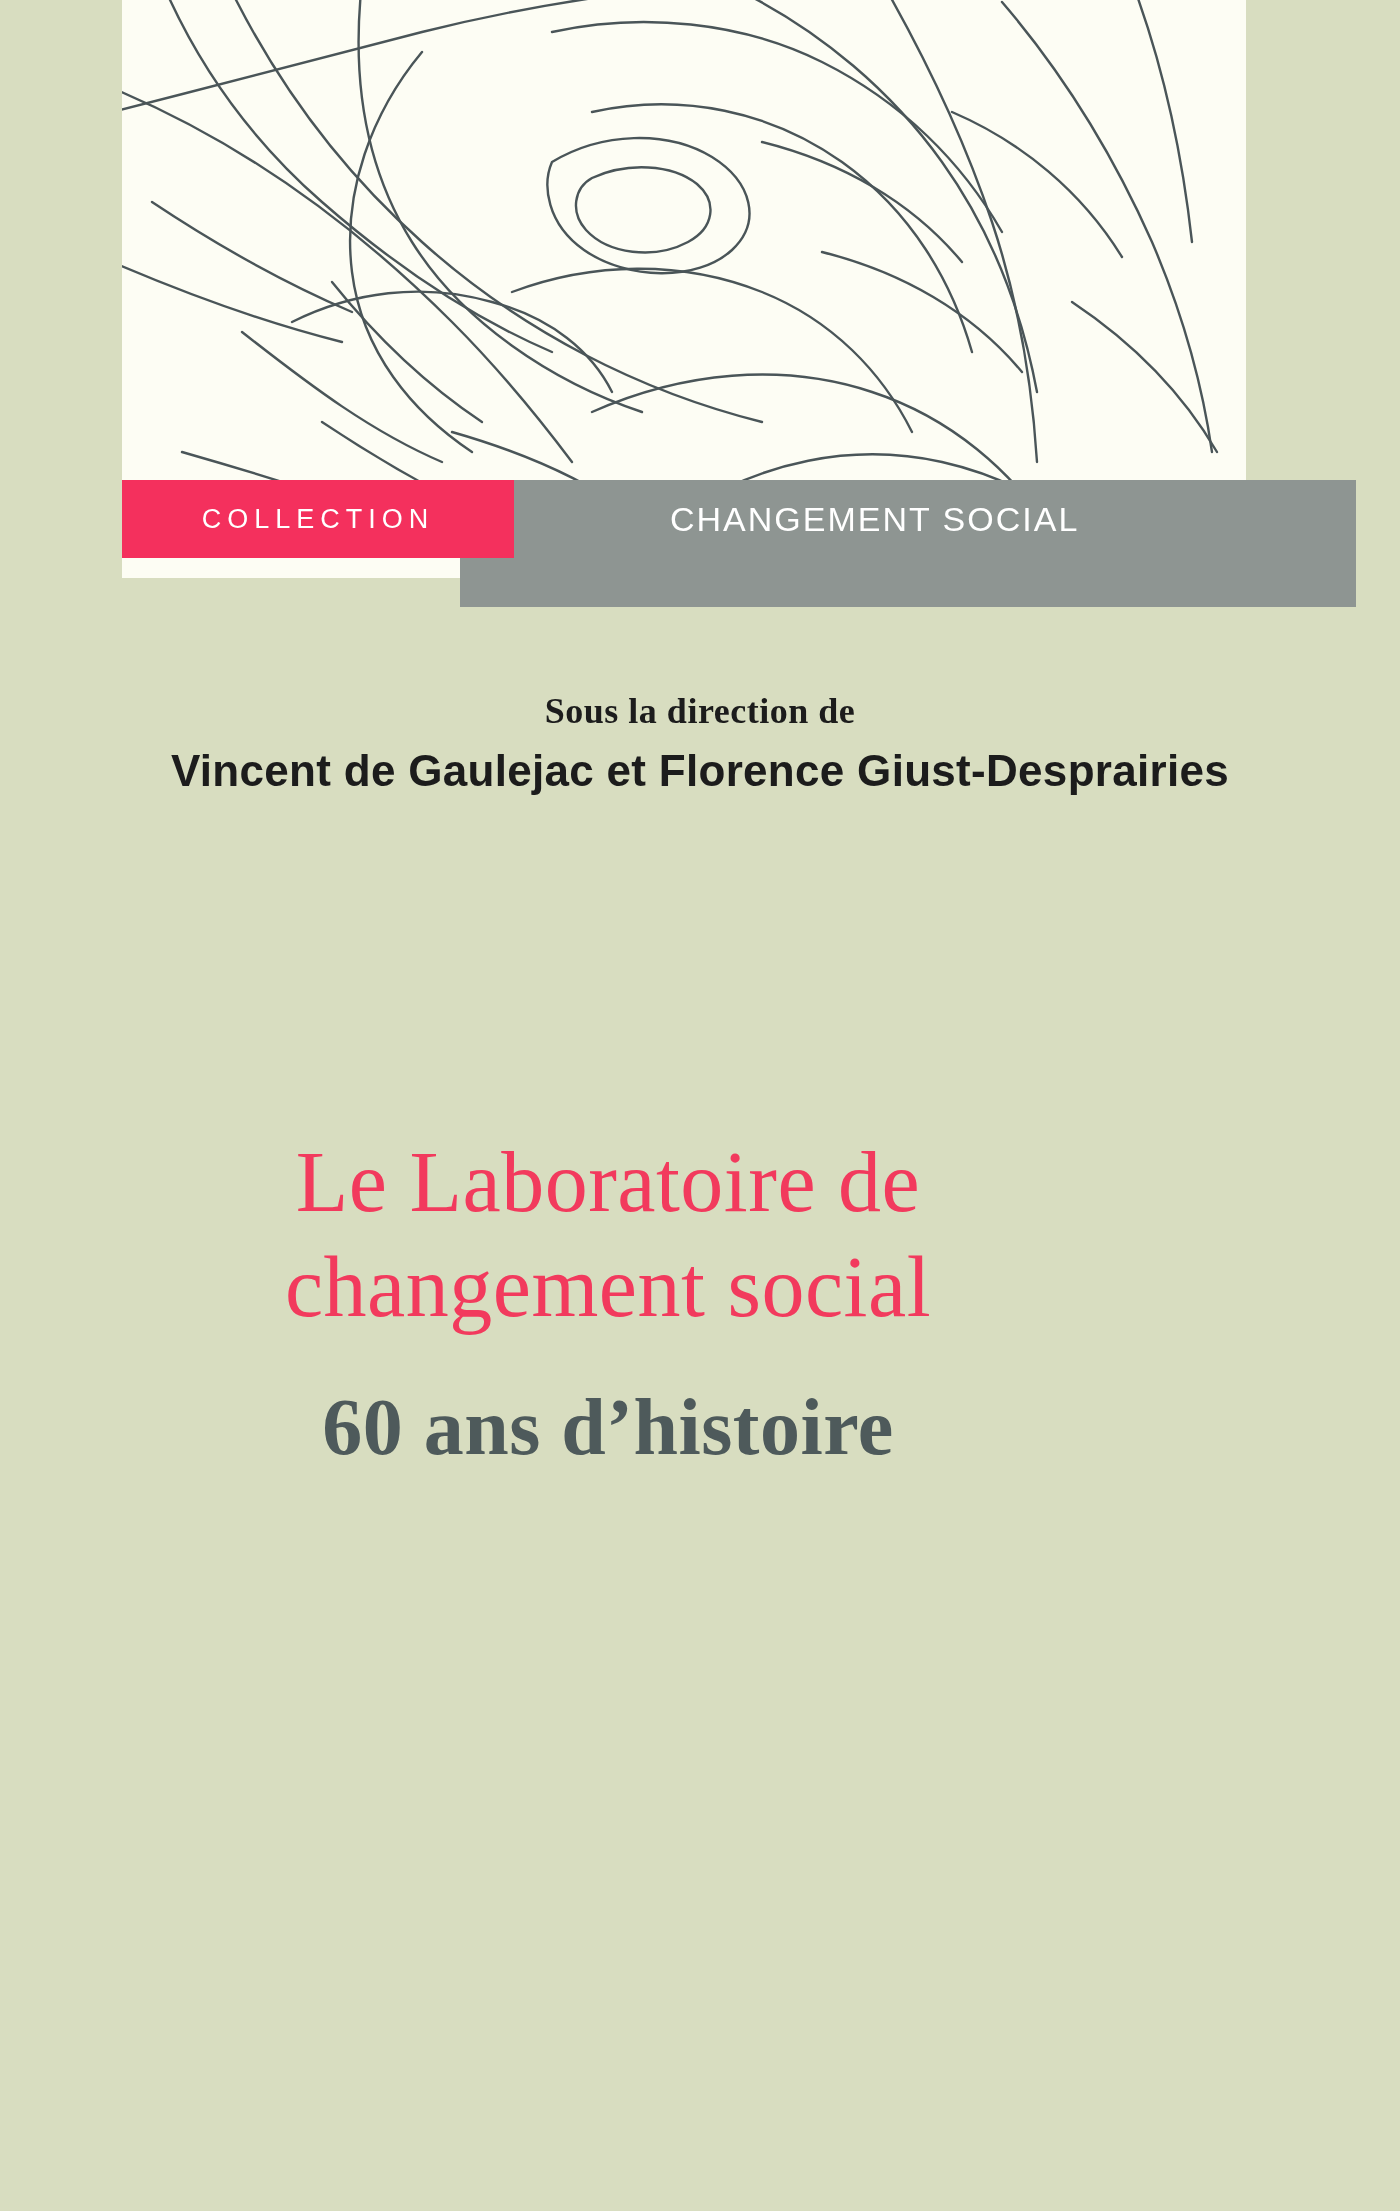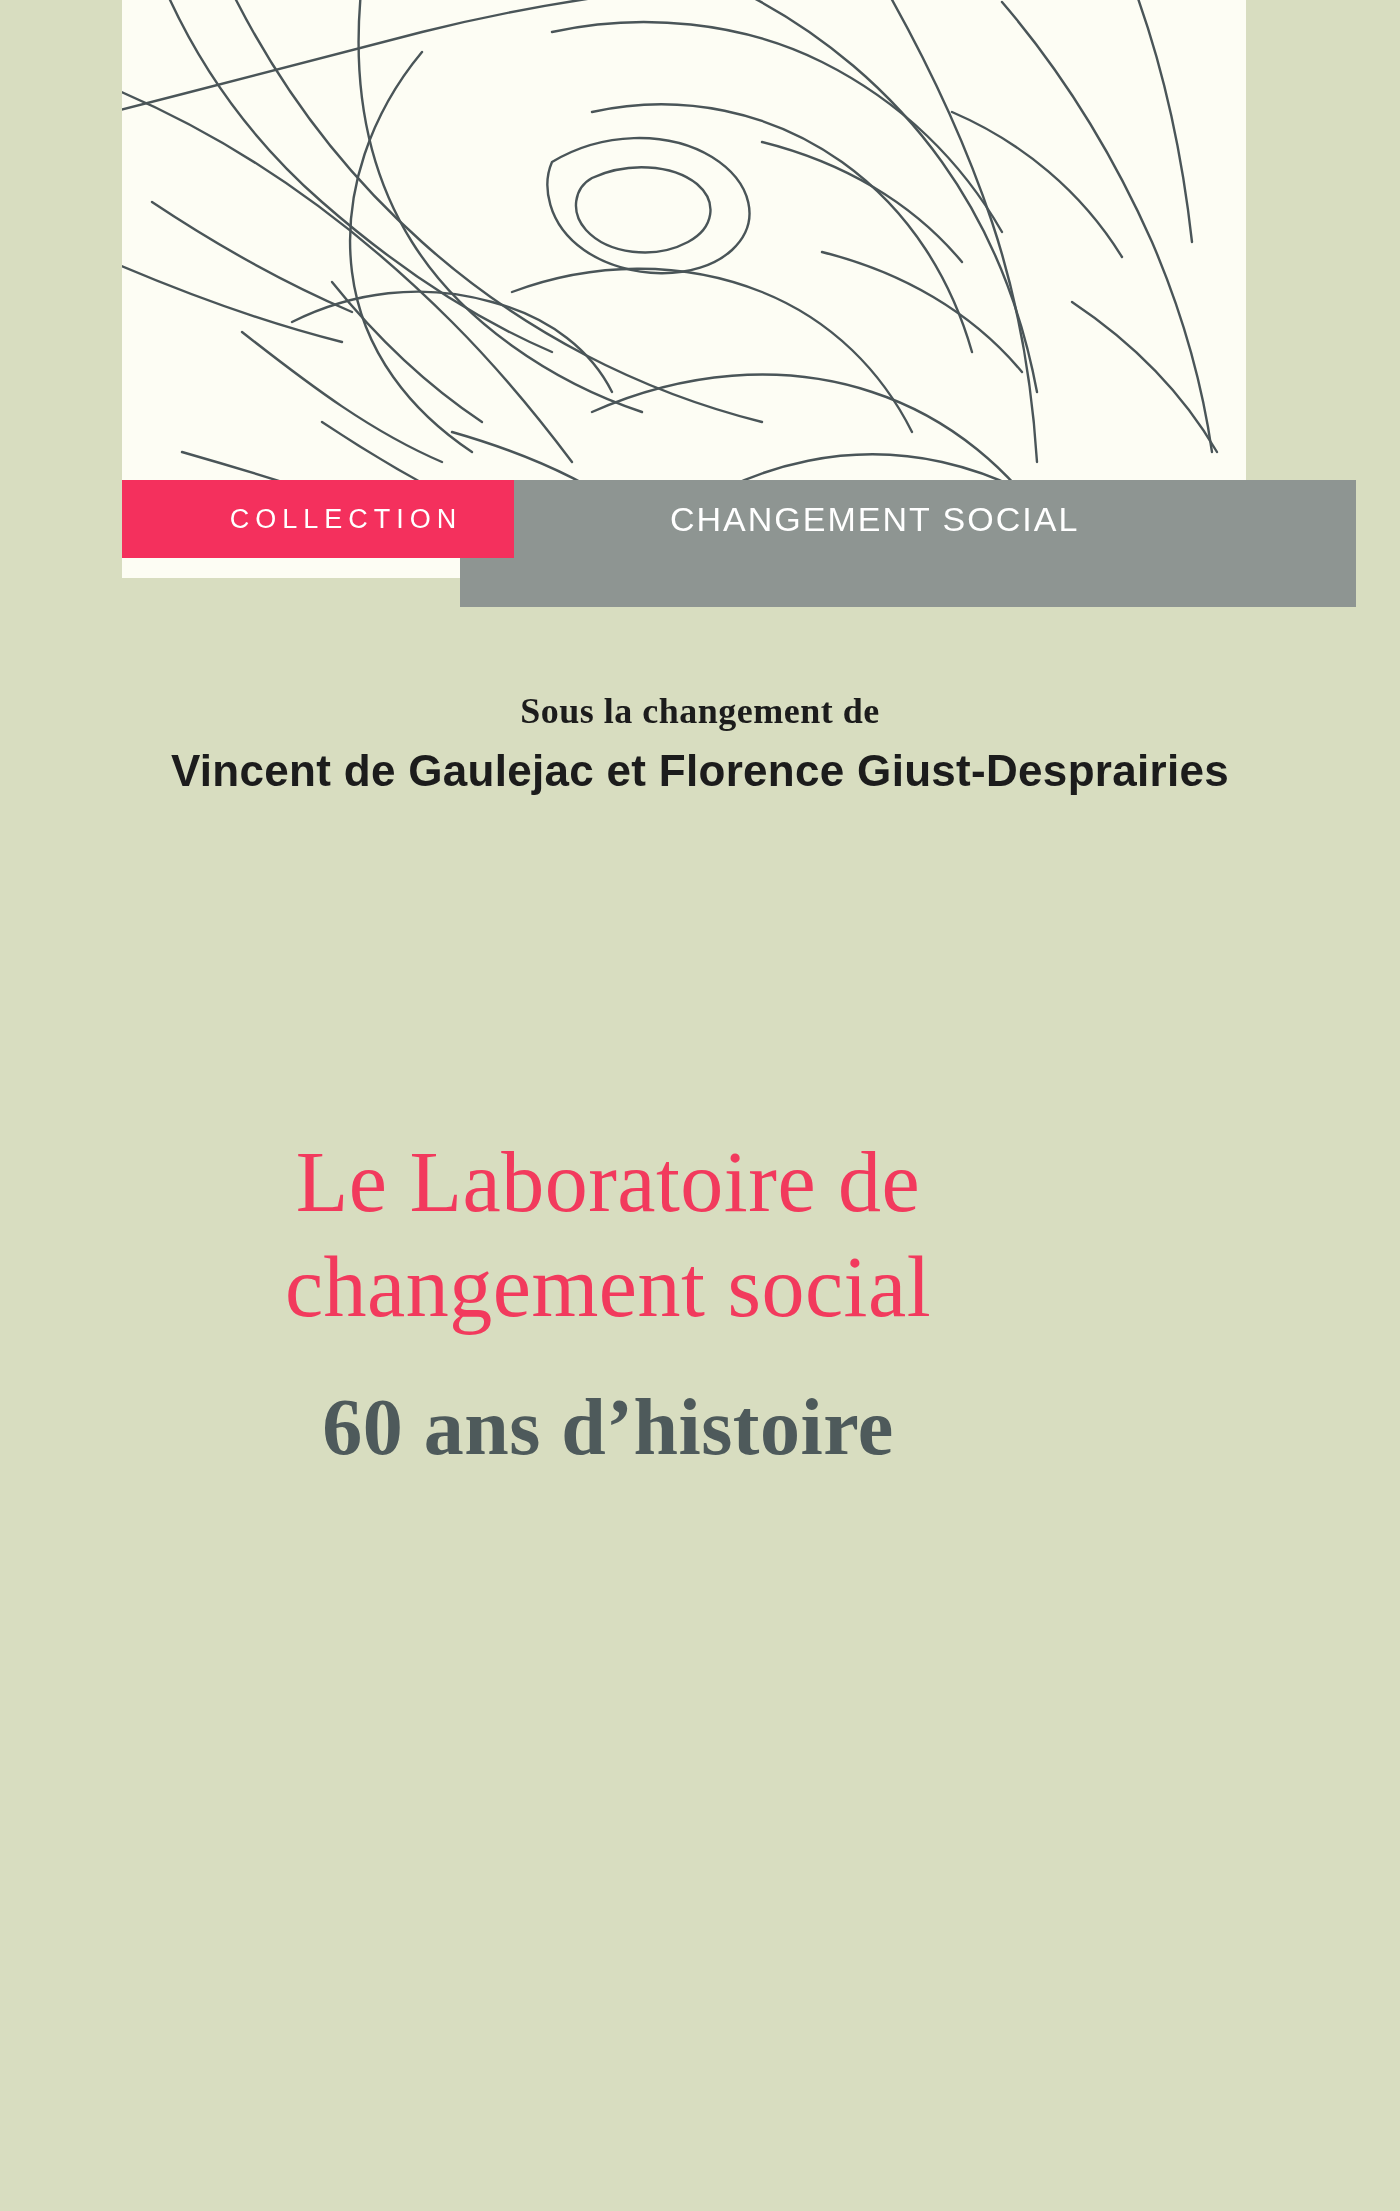--- a/index.html
+++ b/index.html
@@ -75,21 +75,20 @@
     width: 392px;
     height: 96px;
     line-height: 78px;
     text-align: center;
     color: #ffffff;
     font-family: "Liberation Sans", sans-serif;
     font-size: 27px;
     letter-spacing: 6px;
     font-weight: normal;
     z-index: 3;
-    padding-left: 28px;
   }
   .band-grey-label {
     position: absolute;
     left: 338px;
     top: 0;
     width: 896px;
     height: 78px;
     line-height: 78px;
     padding-left: 210px;
     box-sizing: border-box;
@@ -191,21 +190,21 @@
   </div>
 
   <div class="band">
     <div class="band-grey"></div>
     <div class="band-red"></div>
     <div class="band-red-label">COLLECTION</div>
     <div class="band-grey-label">CHANGEMENT SOCIAL</div>
   </div>
 
   <div class="editors">
-    <div class="line1">Sous la changement de</div>
+    <div class="line1">Sous la direction de</div>
     <div class="line2">Vincent de Gaulejac et Florence Giust-Desprairies</div>
   </div>
 
   <div class="title-block">
     <div class="title-main">Le Laboratoire de</div>
     <div class="title-main">changement social</div>
     <div class="title-sub">60 ans d’histoire</div>
   </div>
 
 </div>

